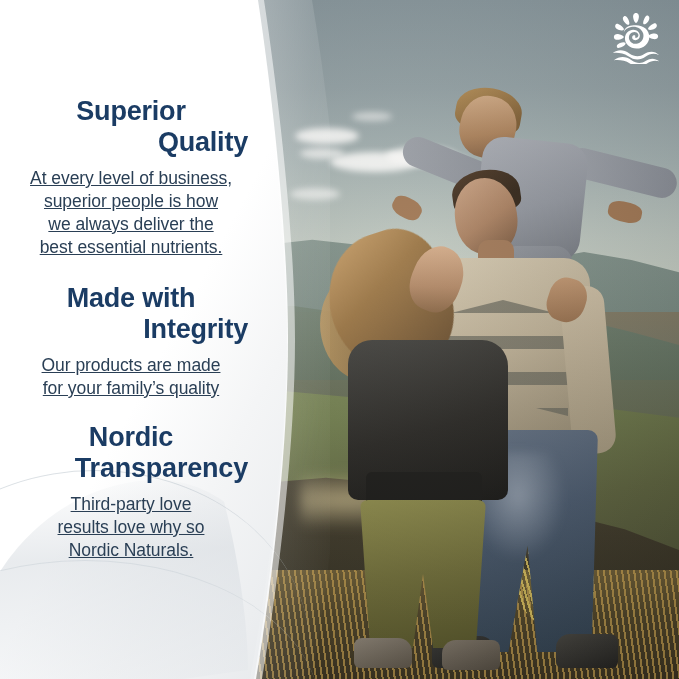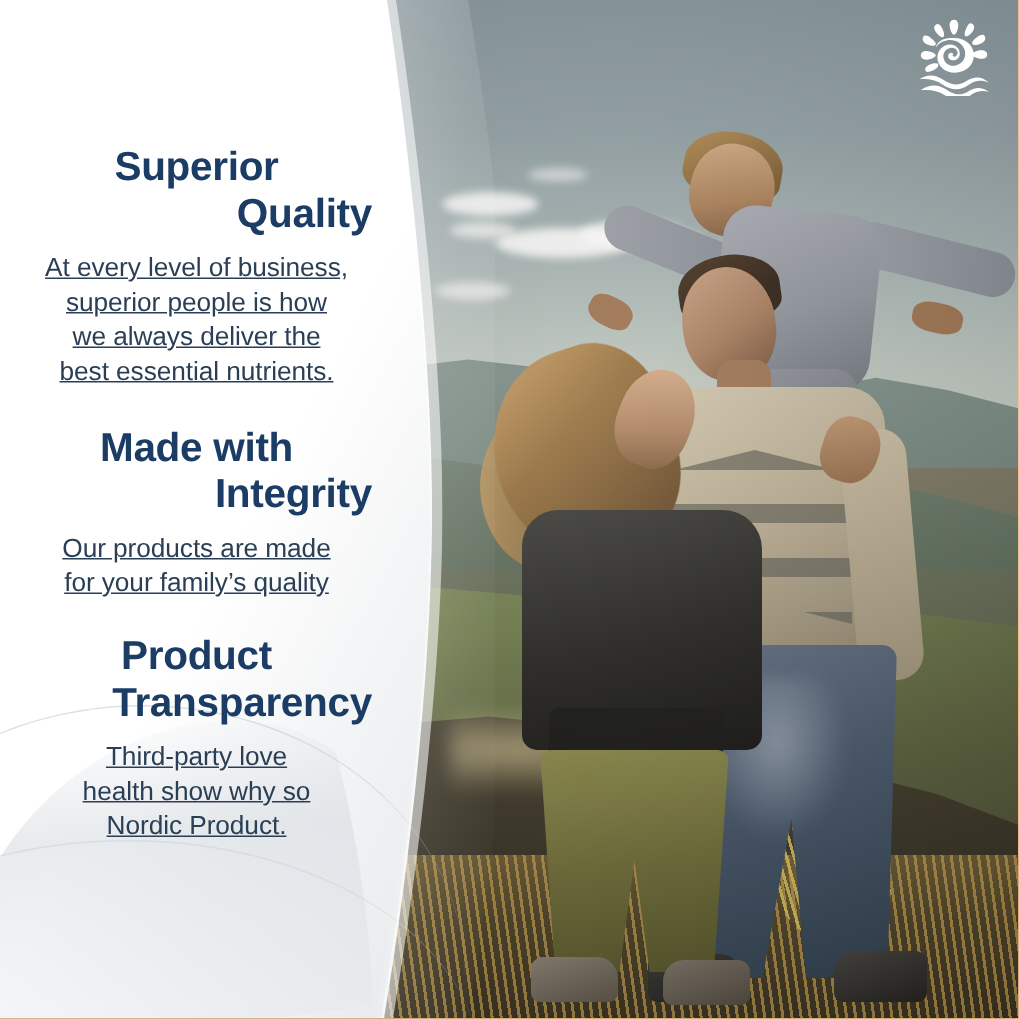--- a/index.html
+++ b/index.html
@@ -512,27 +512,27 @@
         <span class="l2">Integrity</span>
       </h2>
       <p class="body">
         <span>Our products are made</span>
         <span>for your family’s quality</span>
       </p>
     </div>
 
     <div class="block b3">
       <h2 class="heading">
-        <span>Product</span>
+        <span>Nordic</span>
         <span class="l2">Transparency</span>
       </h2>
       <p class="body">
         <span>Third-party love</span>
-        <span>health show why so</span>
-        <span>Nordic Product.</span>
+        <span>results love why so</span>
+        <span>Nordic Naturals.</span>
       </p>
     </div>
 
   </div>
 
   <div class="logo">
     <svg viewBox="0 0 100 94" aria-hidden="true">
       <g fill="#ffffff">
 
         <path d="M50 2 c4 0 6 4 5 9 c-1 5 -3 9 -5 9 c-2 0 -4 -4 -5 -9 c-1 -5 1 -9 5 -9 z"></path>

